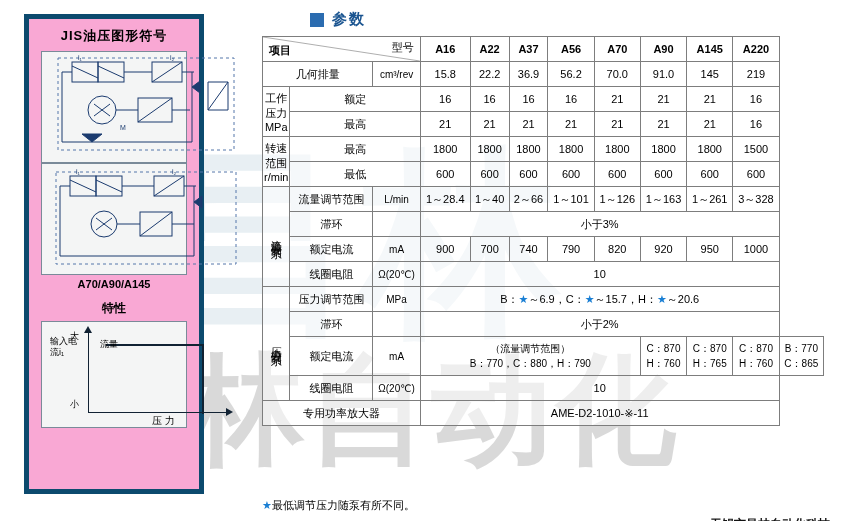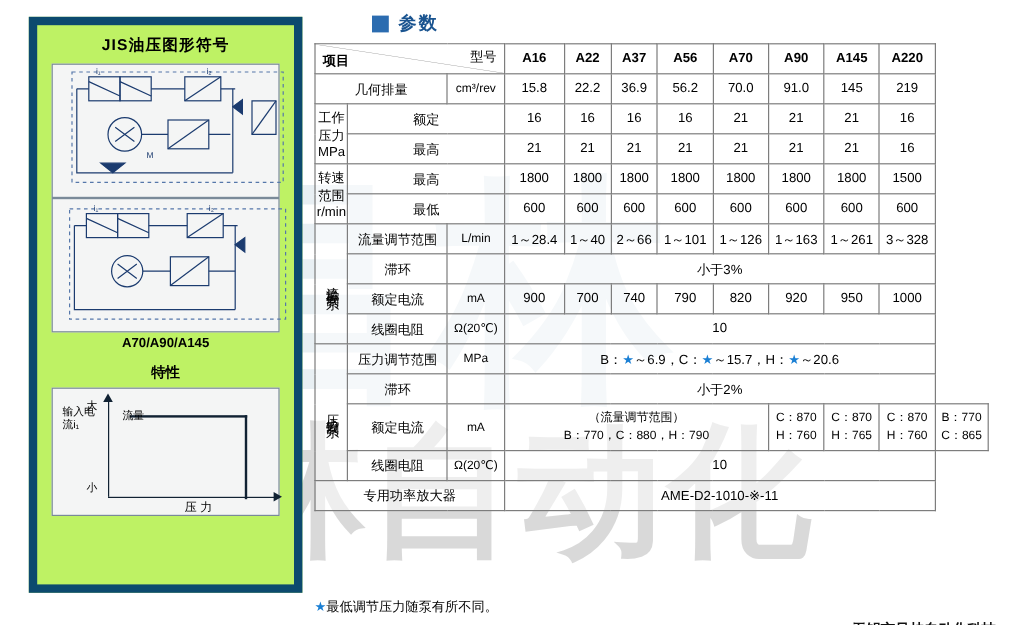--- a/index.html
+++ b/index.html
@@ -23,22 +23,22 @@
   }
   .watermark2{
     position:absolute;left:60px;top:330px;
     font-size:120px;font-weight:bold;
     color:rgba(120,120,120,0.28);
     letter-spacing:4px;
     white-space:nowrap;pointer-events:none;z-index:0;
   }
   
   .left-panel{
-    position:absolute;left:24px;top:14px;width:228px;height:480px;
-    border:7px solid #0c4a6e;background:#bef264;
+    position:absolute;left:24px;top:14px;width:180px;height:480px;
+    border:5px solid #0c4a6e;background:#f9a8d4;
     box-sizing:border-box;z-index:1;
   }
   .lp-title{
     text-align:center;font-size:13px;font-weight:bold;
     padding:8px 0 6px 0;letter-spacing:1px;
   }
   .sym-box{
     margin:0 12px;border:1px solid #7a8a99;background:#f4f5f5;
     height:110px;position:relative;
   }

